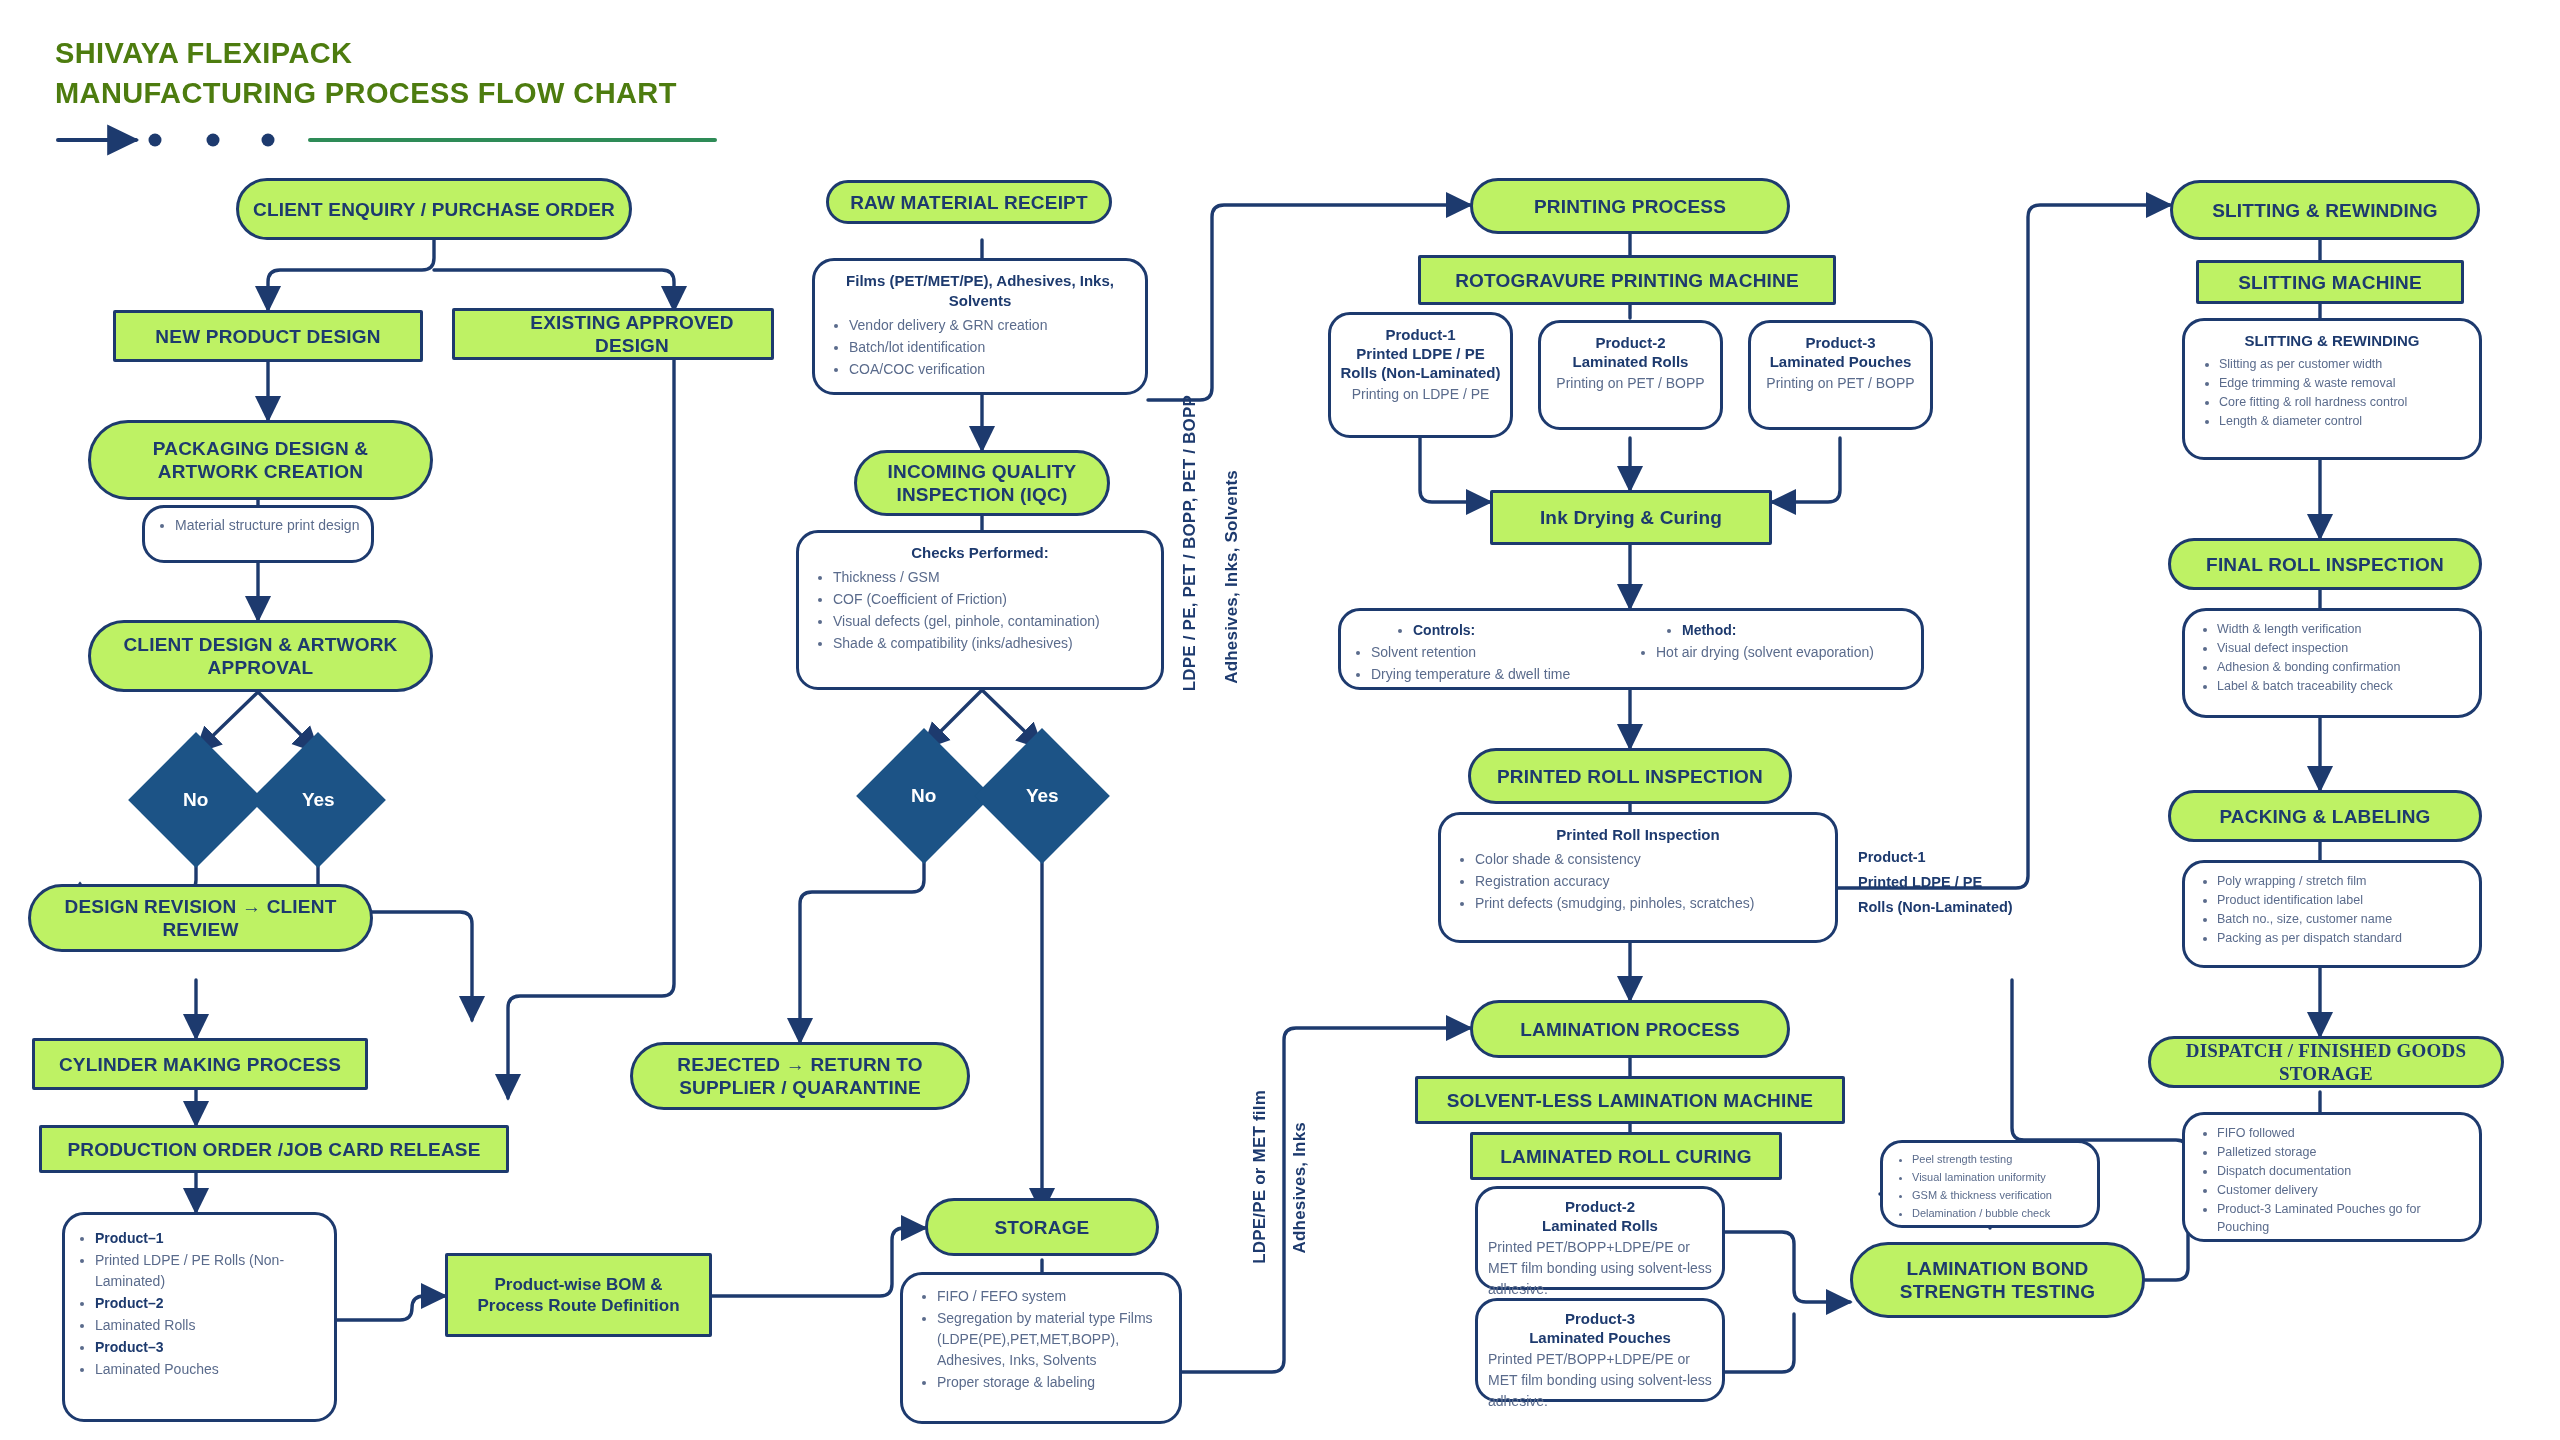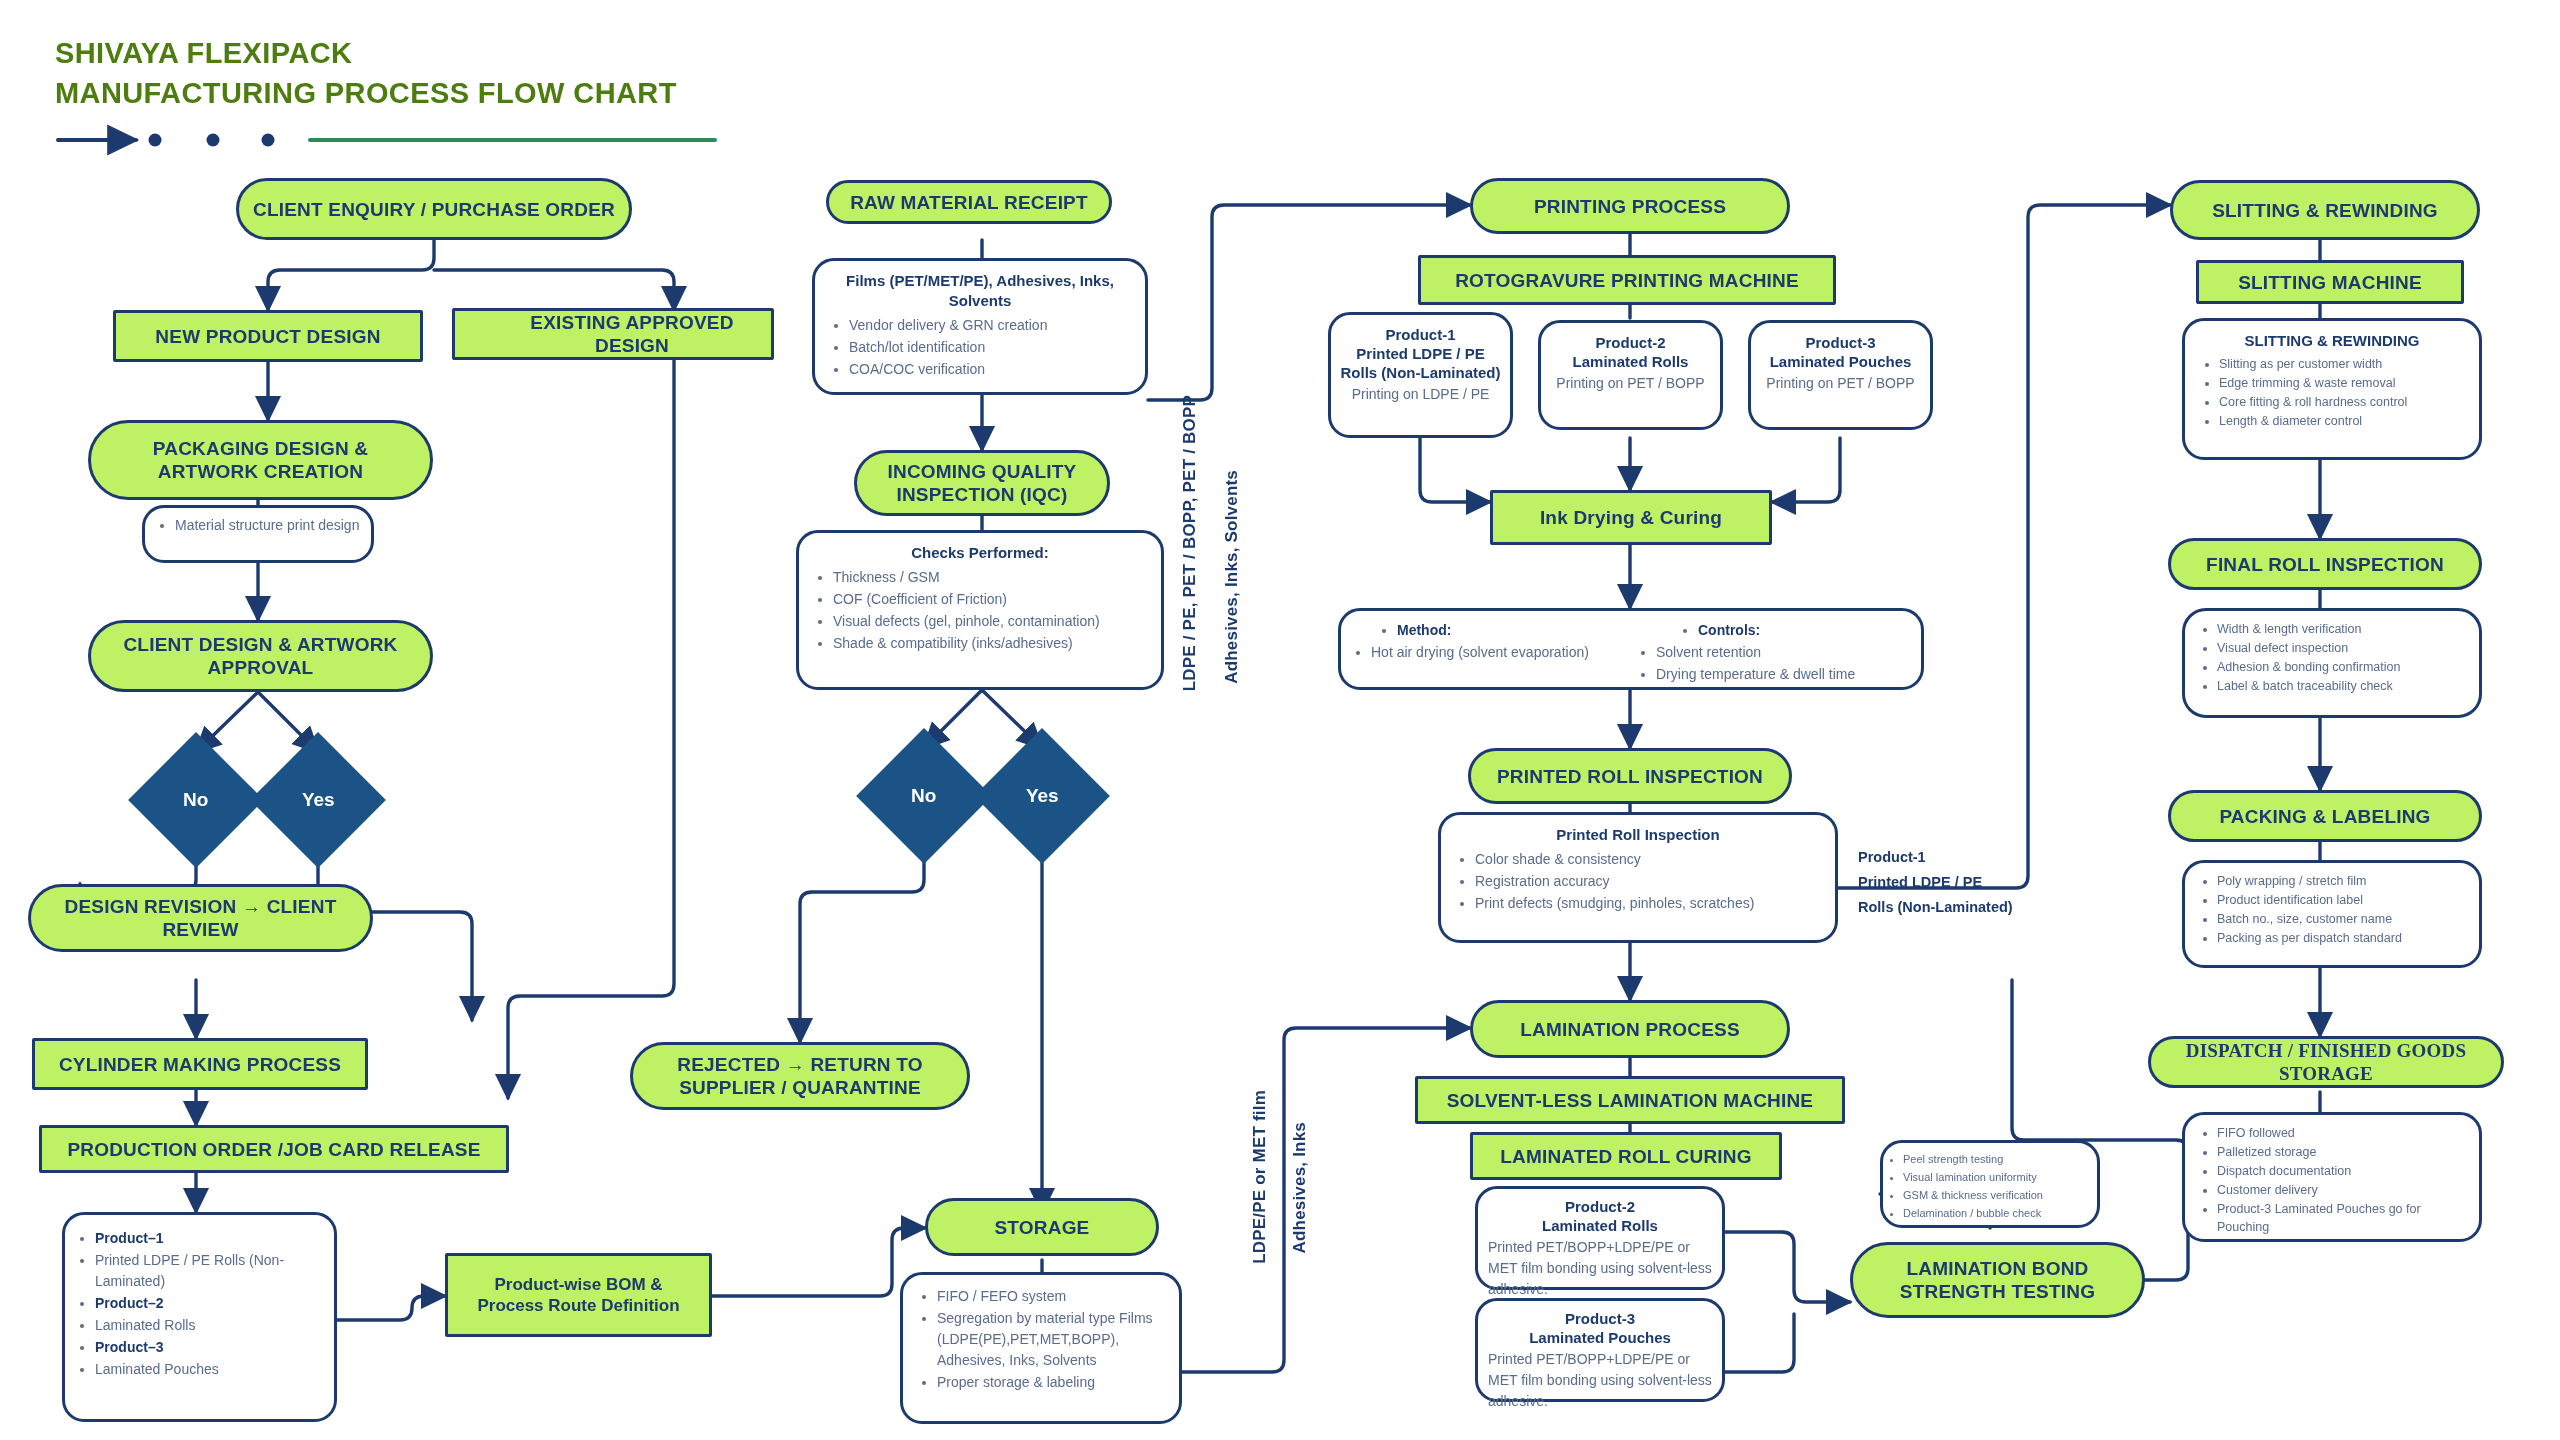--- a/index.html
+++ b/index.html
@@ -267,36 +267,36 @@
   <p style="text-align:center">Printing on PET / BOPP</p>
 </div>
 
 <div class="node rect" style="left:1490px;top:490px;width:282px;height:55px;">
   <span class="cap">Ink Drying &amp; Curing</span>
 </div>
 
 <div class="panel" style="left:1338px;top:608px;width:586px;height:82px;padding:8px 10px;">
   <div style="display:flex;gap:10px;">
     <div style="flex:1 1 50%;">
-      <ul style="padding-left:46px">
-        <li><b>Method:</b></li>
-      </ul>
-      <ul>
-        <li>Hot air drying (solvent evaporation)</li>
-      </ul>
-    </div>
-    <div style="flex:1 1 50%;">
       <ul style="padding-left:62px">
         <li><b>Controls:</b></li>
       </ul>
       <ul>
         <li>Solvent retention</li>
         <li>Drying temperature &amp; dwell time</li>
       </ul>
     </div>
+    <div style="flex:1 1 50%;">
+      <ul style="padding-left:46px">
+        <li><b>Method:</b></li>
+      </ul>
+      <ul>
+        <li>Hot air drying (solvent evaporation)</li>
+      </ul>
+    </div>
   </div>
 </div>
 
 <div class="node pill" style="left:1468px;top:748px;width:324px;height:56px;">
   <span class="cap">PRINTED ROLL INSPECTION</span>
 </div>
 
 <div class="panel" style="left:1438px;top:812px;width:400px;height:131px;">
   <div class="ttl">Printed Roll Inspection</div>
   <ul>
@@ -329,21 +329,21 @@
   <div class="sub">Laminated Rolls</div>
   <p>Printed PET/BOPP+LDPE/PE or MET film bonding using solvent-less adhesive.</p>
 </div>
 
 <div class="panel" style="left:1475px;top:1298px;width:250px;height:104px;padding:8px 10px;">
   <div class="sub">Product-3</div>
   <div class="sub">Laminated Pouches</div>
   <p>Printed PET/BOPP+LDPE/PE or MET film bonding using solvent-less adhesive.</p>
 </div>
 
-<div class="panel tiny" style="left:1880px;top:1140px;width:220px;height:88px;padding:7px 0;">
+<div class="panel tiny" style="left:1880px;top:1140px;width:220px;height:88px;padding:7px 9px;">
   <ul>
     <li>Peel strength testing</li>
     <li>Visual lamination uniformity</li>
     <li>GSM &amp; thickness verification</li>
     <li>Delamination / bubble check</li>
   </ul>
 </div>
 
 <div class="node pill" style="left:1850px;top:1242px;width:295px;height:76px;padding:0 14px;">
   <span class="cap">LAMINATION BOND STRENGTH TESTING</span>

